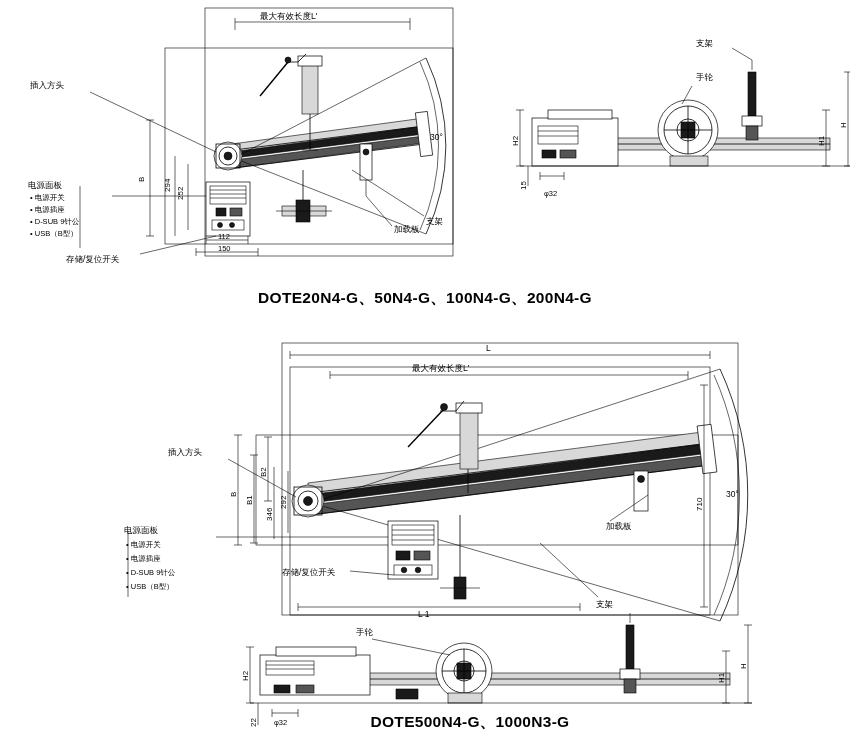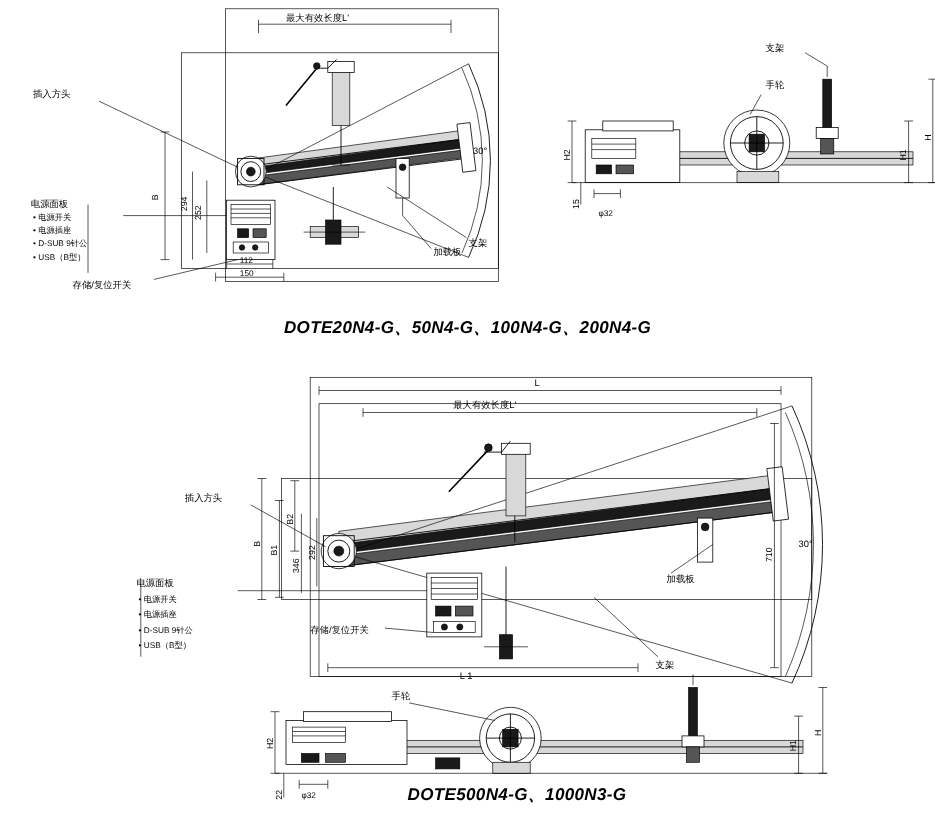--- a/index.html
+++ b/index.html
@@ -30,21 +30,20 @@
   #figure-bottom { top: 325px; height: 424px; }
 
   .caption {
     position: absolute;
     width: 850px;
     text-align: center;
     font-size: 15.5px;
     font-weight: bold;
     letter-spacing: 0.3px;
     font-family: "Liberation Sans", sans-serif;
-    font-style: italic;
   }
   #caption-top { top: 288px; }
   #caption-bottom { top: 712px; margin-left: 45px; }
 
   svg { display: block; }
   .ln { stroke: #000; fill: none; stroke-width: 0.8; }
   .ln-thin { stroke: #000; fill: none; stroke-width: 0.6; }
   .ln-thick { stroke: #000; fill: none; stroke-width: 1.4; }
   .fill-dk { fill: #1a1a1a; stroke: #000; stroke-width: 0.6; }
   .fill-md { fill: #555; stroke: #000; stroke-width: 0.6; }

